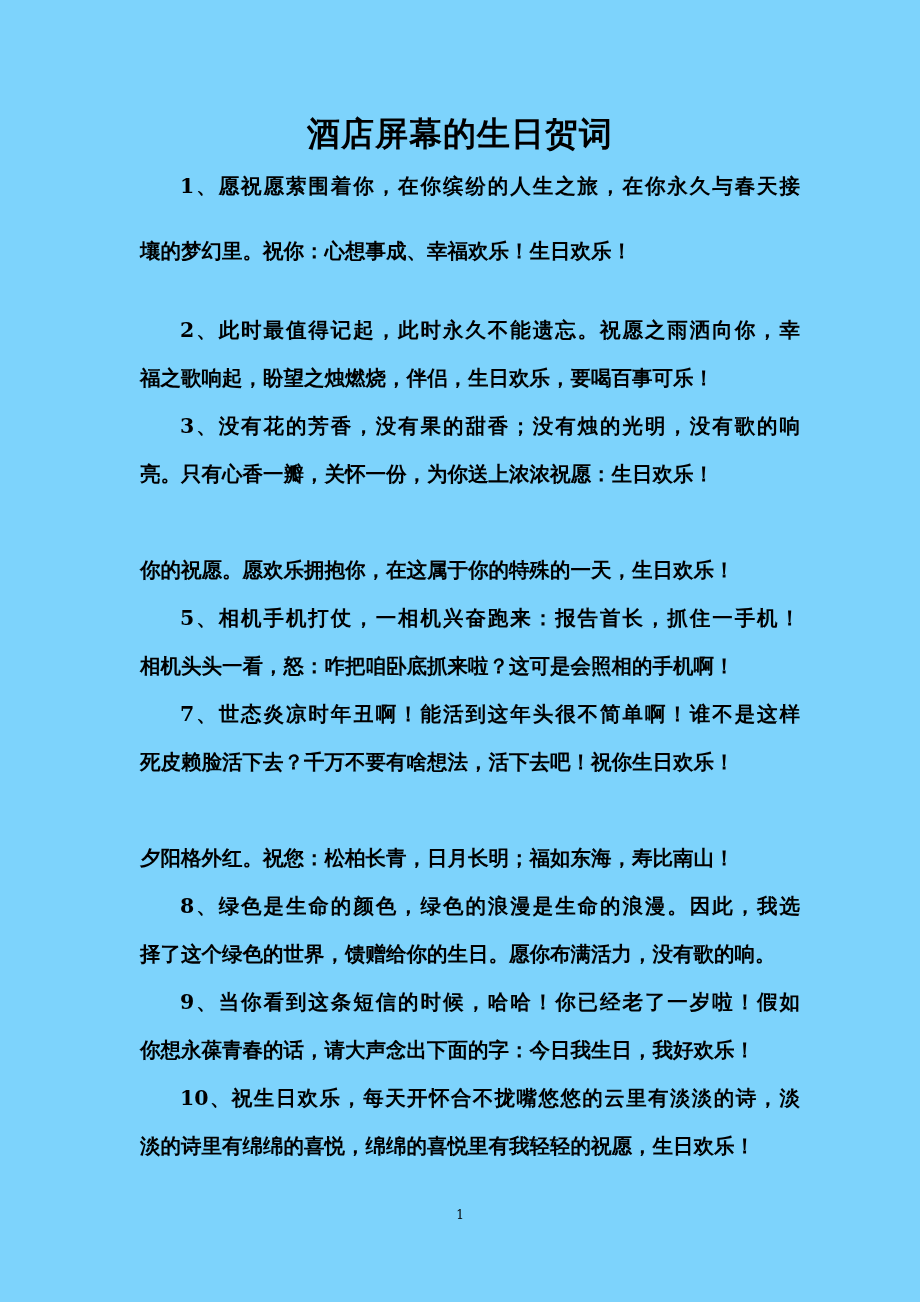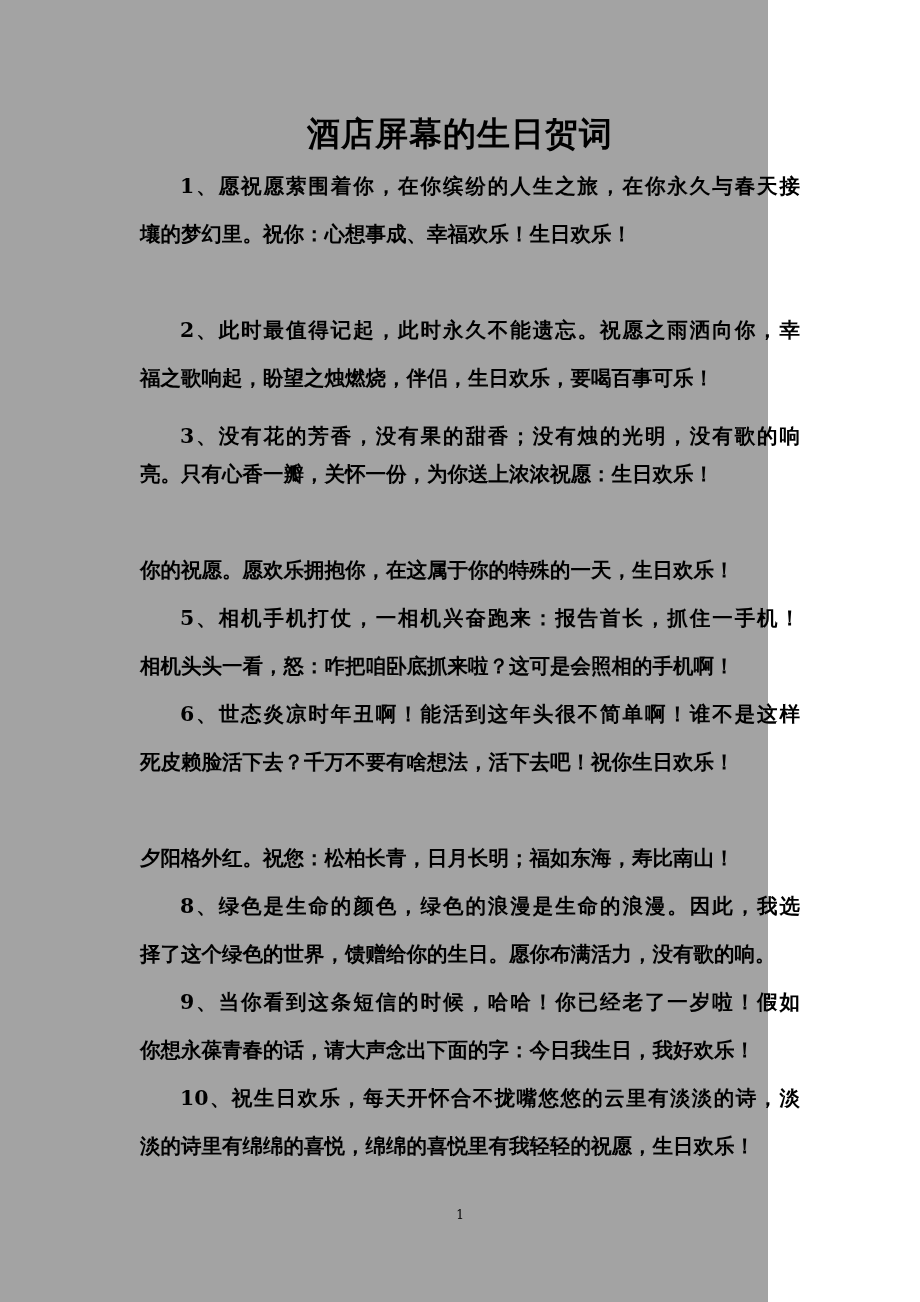--- a/index.html
+++ b/index.html
@@ -1,17 +1,17 @@
 <!DOCTYPE html>
 <html><head>
 <meta charset="utf-8">
 <style>
   html, body { margin: 0; padding: 0; background: #ffffff; }
   body { width: 920px; height: 1302px; position: relative; overflow: hidden; }
-  .page { position: absolute; left: 0; top: 0; width: 768px; height: 1302px; background: #a3a3a3; }
+  .page { position: absolute; left: 0; top: 0; width: 920px; height: 1302px; background: #7dd3fc; }
   .title {
     position: absolute; left: 0; width: 920px; top: 112px; text-align: center;
     font-family: "DejaVu Serif", "Liberation Serif", serif; font-weight: bold;
     font-size: 33px; line-height: 44px; color: #000; letter-spacing: 1px;
   }
   .line {
     position: absolute; left: 140px; width: 660px; height: 30px;
     font-family: "DejaVu Serif", "Liberation Serif", serif;
     font-size: 20.5px; line-height: 30px; color: #000; white-space: nowrap;
     text-align: justify; text-align-last: justify; font-weight: bold;
@@ -23,34 +23,34 @@
     font-family: "DejaVu Serif", "Liberation Serif", serif; font-size: 12px; color: #000;
   }
 </style>
 </head>
 <body>
 
 <div class="page">
   <div class="title">酒店屏幕的生日贺词</div>
 
   <div class="line first" style="top:171px">1、愿祝愿萦围着你，在你缤纷的人生之旅，在你永久与春天接</div>
-  <div class="line last" style="top:219px">壤的梦幻里。祝你：心想事成、幸福欢乐！生日欢乐！</div>
+  <div class="line last" style="top:236px">壤的梦幻里。祝你：心想事成、幸福欢乐！生日欢乐！</div>
 
   <div class="line first" style="top:315px">2、此时最值得记起，此时永久不能遗忘。祝愿之雨洒向你，幸</div>
   <div class="line last" style="top:363px">福之歌响起，盼望之烛燃烧，伴侣，生日欢乐，要喝百事可乐！</div>
 
-  <div class="line first" style="top:421px">3、没有花的芳香，没有果的甜香；没有烛的光明，没有歌的响</div>
+  <div class="line first" style="top:411px">3、没有花的芳香，没有果的甜香；没有烛的光明，没有歌的响</div>
   <div class="line last" style="top:459px">亮。只有心香一瓣，关怀一份，为你送上浓浓祝愿：生日欢乐！</div>
 
   <div class="line last" style="top:555px">你的祝愿。愿欢乐拥抱你，在这属于你的特殊的一天，生日欢乐！</div>
 
   <div class="line first" style="top:603px">5、相机手机打仗，一相机兴奋跑来：报告首长，抓住一手机！</div>
   <div class="line last" style="top:651px">相机头头一看，怒：咋把咱卧底抓来啦？这可是会照相的手机啊！</div>
 
-  <div class="line first" style="top:699px">6、世态炎凉时年丑啊！能活到这年头很不简单啊！谁不是这样</div>
+  <div class="line first" style="top:699px">7、世态炎凉时年丑啊！能活到这年头很不简单啊！谁不是这样</div>
   <div class="line last" style="top:747px">死皮赖脸活下去？千万不要有啥想法，活下去吧！祝你生日欢乐！</div>
 
   <div class="line last" style="top:843px">夕阳格外红。祝您：松柏长青，日月长明；福如东海，寿比南山！</div>
 
   <div class="line first" style="top:891px">8、绿色是生命的颜色，绿色的浪漫是生命的浪漫。因此，我选</div>
   <div class="line last" style="top:939px">择了这个绿色的世界，馈赠给你的生日。愿你布满活力，没有歌的响。</div>
 
   <div class="line first" style="top:987px">9、当你看到这条短信的时候，哈哈！你已经老了一岁啦！假如</div>
   <div class="line last" style="top:1035px">你想永葆青春的话，请大声念出下面的字：今日我生日，我好欢乐！</div>
 

